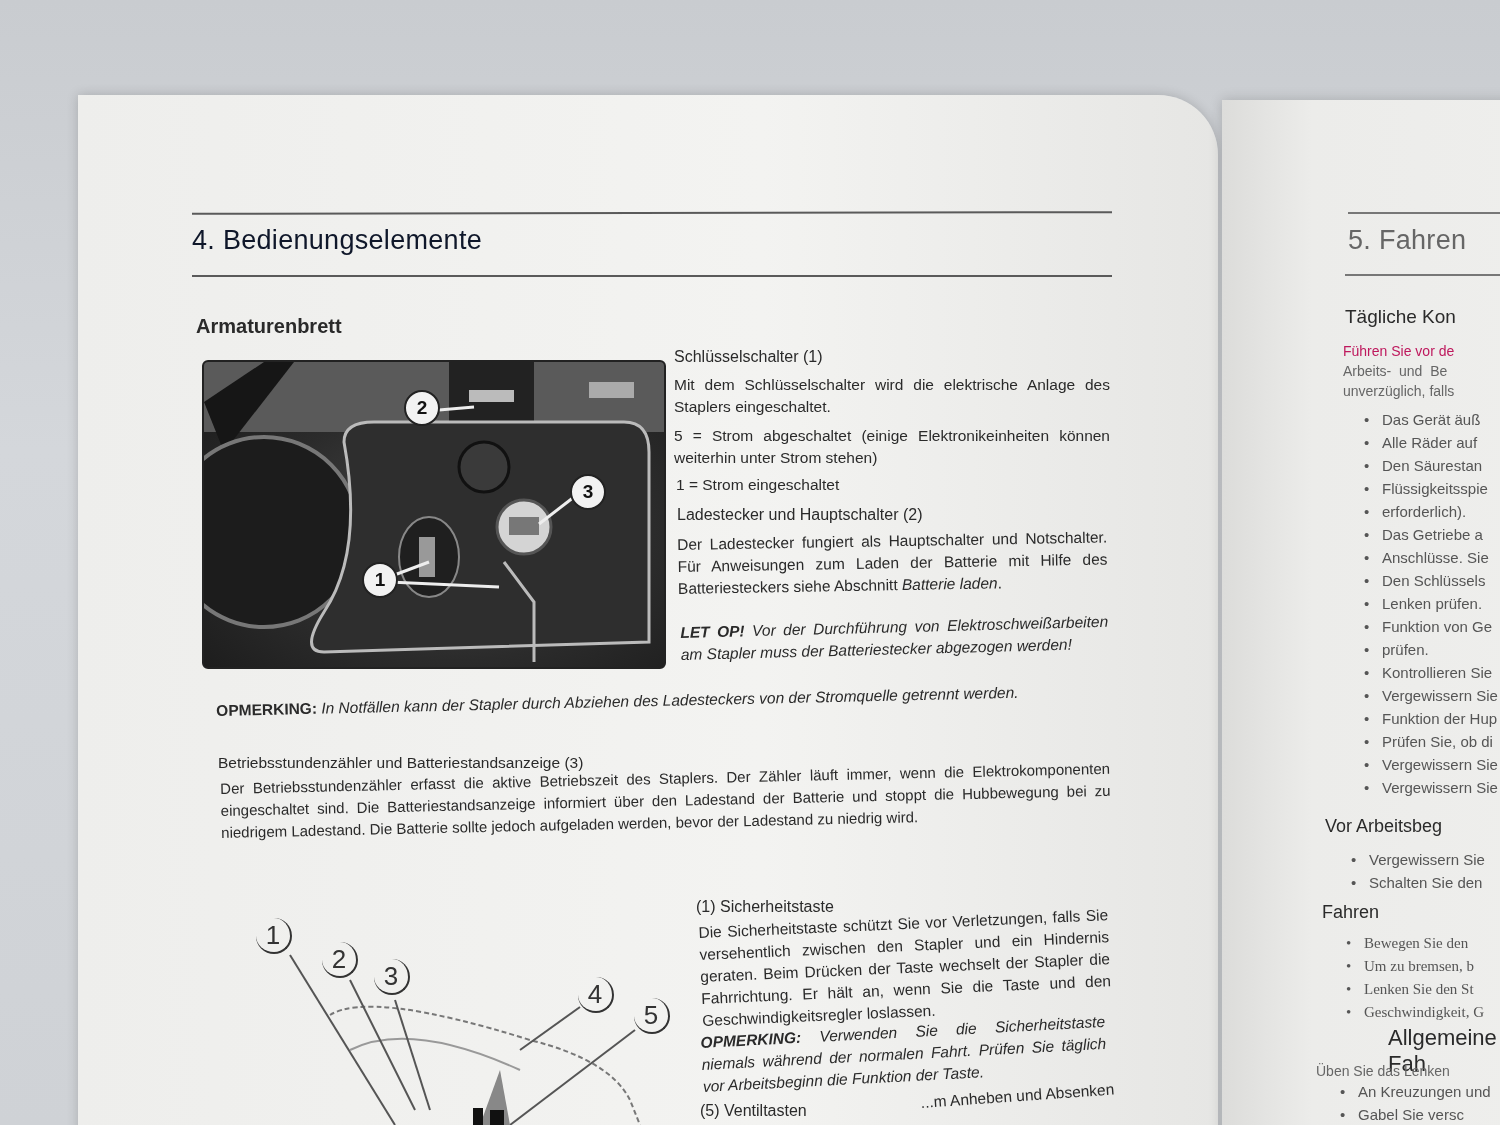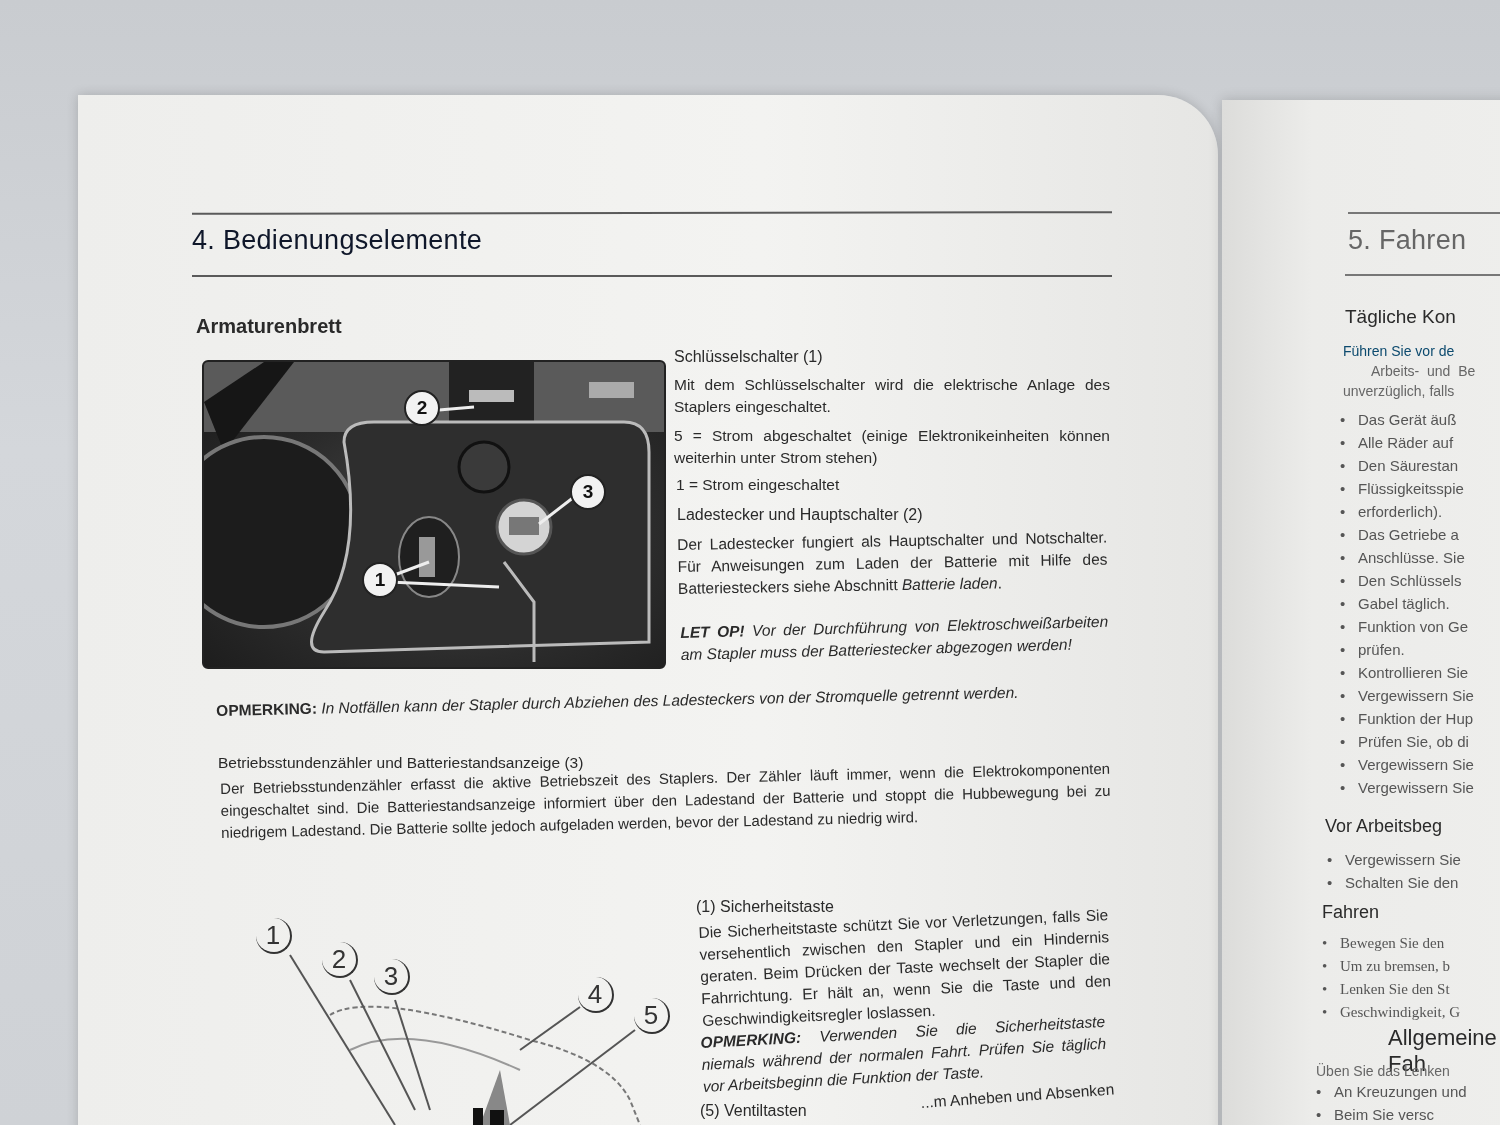--- a/index.html
+++ b/index.html
@@ -22,21 +22,21 @@
   .photo{position:absolute;left:202px;top:360px;width:460px;height:305px;
          background:radial-gradient(ellipse at 55% 55%,#4a4a4a 0%,#2b2b2b 55%,#1a1a1a 100%);
          border:2px solid #222;border-radius:6px;overflow:hidden;}
   .callout{position:absolute;width:32px;height:32px;border-radius:50%;background:#f2f2f2;
            border:2px solid #222;font-weight:bold;font-size:19px;display:flex;
            align-items:center;justify-content:center;color:#111;}
   .drawing-callout{position:absolute;width:34px;height:34px;border-radius:50%;
            border-right:2px solid #333;border-bottom:2px solid #333;
            font-size:26px;display:flex;align-items:center;justify-content:center;color:#333;}
   .bullet-list{position:absolute;margin:0;padding:0;list-style:none;font-size:15px;color:#555;}
-  .bullet-list li{position:relative;padding-left:20px;line-height:23px;white-space:nowrap;}
+  .bullet-list li{position:relative;padding-left:20px;line-height:23px;white-space:nowrap;margin-left:24px;}
   .bullet-list li::before{content:"•";position:absolute;left:2px;}
 </style>
 </head>
 <body>
 
 <div class="page left-page"></div>
 
 <div class="rule" style="left:192px;top:212px;width:920px;transform:rotate(-0.1deg);"></div>
 <div class="ch-title" style="left:192px;top:225px;">4.  Bedienungselemente</div>
 <div class="rule" style="left:192px;top:275px;width:920px;"></div>
@@ -113,34 +113,34 @@
 </div>
 <div class="h3" style="left:700px;top:1102px;">(5) Ventiltasten</div>
 <div class="p" style="left:920px;top:1092px;width:200px;transform:rotate(-4deg);transform-origin:left top;">...m Anheben und Absenken</div>
 
 <div class="page right-page"></div>
 <div class="rule" style="left:1348px;top:212px;width:160px;background:#777;"></div>
 <div class="ch-title" style="left:1348px;top:225px;color:#666;">5.  Fahren</div>
 <div class="rule" style="left:1345px;top:274px;width:160px;background:#777;"></div>
 
 <div class="h3" style="left:1345px;top:306px;font-size:19px;">Tägliche Kon</div>
-<div class="p" style="left:1343px;top:340px;color:#0c4a6e;font-size:14px;white-space:nowrap;">Führen Sie vor de</div>
-<div class="p" style="left:1343px;top:360px;color:#666;font-size:14px;white-space:pre;margin-left:28px;">Arbeits-  und  Be</div>
+<div class="p" style="left:1343px;top:340px;color:#be185d;font-size:14px;white-space:nowrap;">Führen Sie vor de</div>
+<div class="p" style="left:1343px;top:360px;color:#666;font-size:14px;white-space:pre;">Arbeits-  und  Be</div>
 <div class="p" style="left:1343px;top:380px;color:#666;font-size:14px;white-space:nowrap;">unverzüglich, falls</div>
 
 <ul class="bullet-list" style="left:1338px;top:408px;">
   <li>Das Gerät äuß</li>
   <li>Alle Räder auf</li>
   <li>Den Säurestan</li>
   <li style="list-style:none;">Flüssigkeitsspie</li>
   <li>erforderlich).</li>
   <li>Das Getriebe a</li>
   <li>Anschlüsse. Sie</li>
   <li>Den Schlüssels</li>
-  <li>Gabel täglich.</li>
+  <li>Lenken prüfen.</li>
   <li>Funktion von Ge</li>
   <li>prüfen.</li>
   <li>Kontrollieren Sie</li>
   <li>Vergewissern Sie</li>
   <li>Funktion der Hup</li>
   <li>Prüfen Sie, ob di</li>
   <li>Vergewissern Sie</li>
   <li>Vergewissern Sie</li>
 </ul>
 
@@ -155,14 +155,14 @@
   <li>Bewegen Sie den</li>
   <li>Um zu bremsen, b</li>
   <li>Lenken Sie den St</li>
   <li>Geschwindigkeit, G</li>
 </ul>
 
 <div class="h3" style="left:1388px;top:1025px;font-size:22px;">Allgemeine Fah</div>
 <div class="p" style="left:1316px;top:1060px;color:#666;font-size:14px;white-space:nowrap;">Üben Sie das Lenken</div>
 <ul class="bullet-list" style="left:1314px;top:1080px;">
   <li>An Kreuzungen und</li>
-  <li>Beim Sie versc</li>
+  <li>Gabel Sie versc</li>
 </ul>
 
 </body></html>

